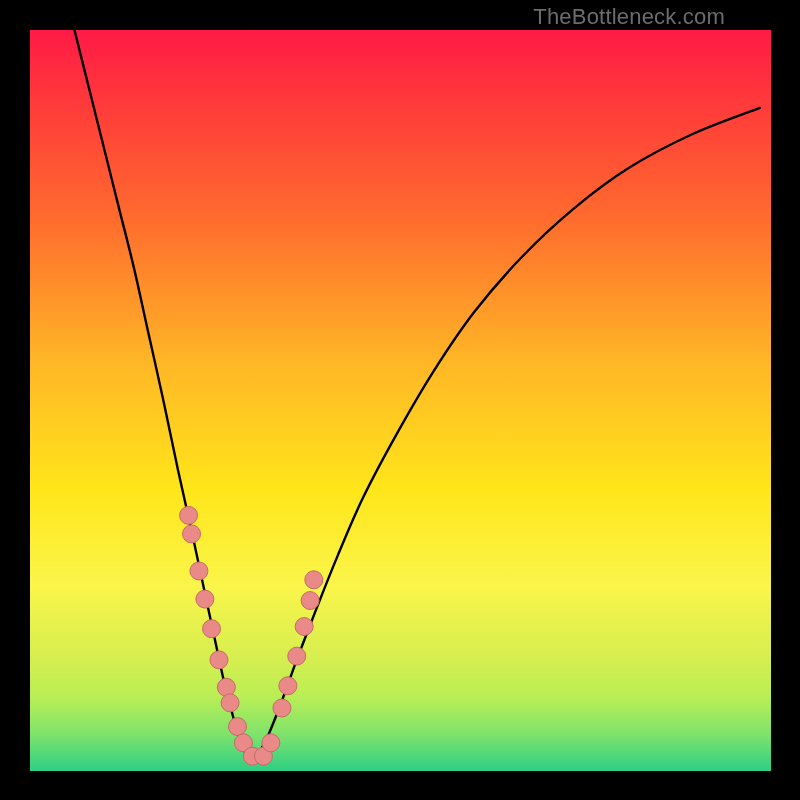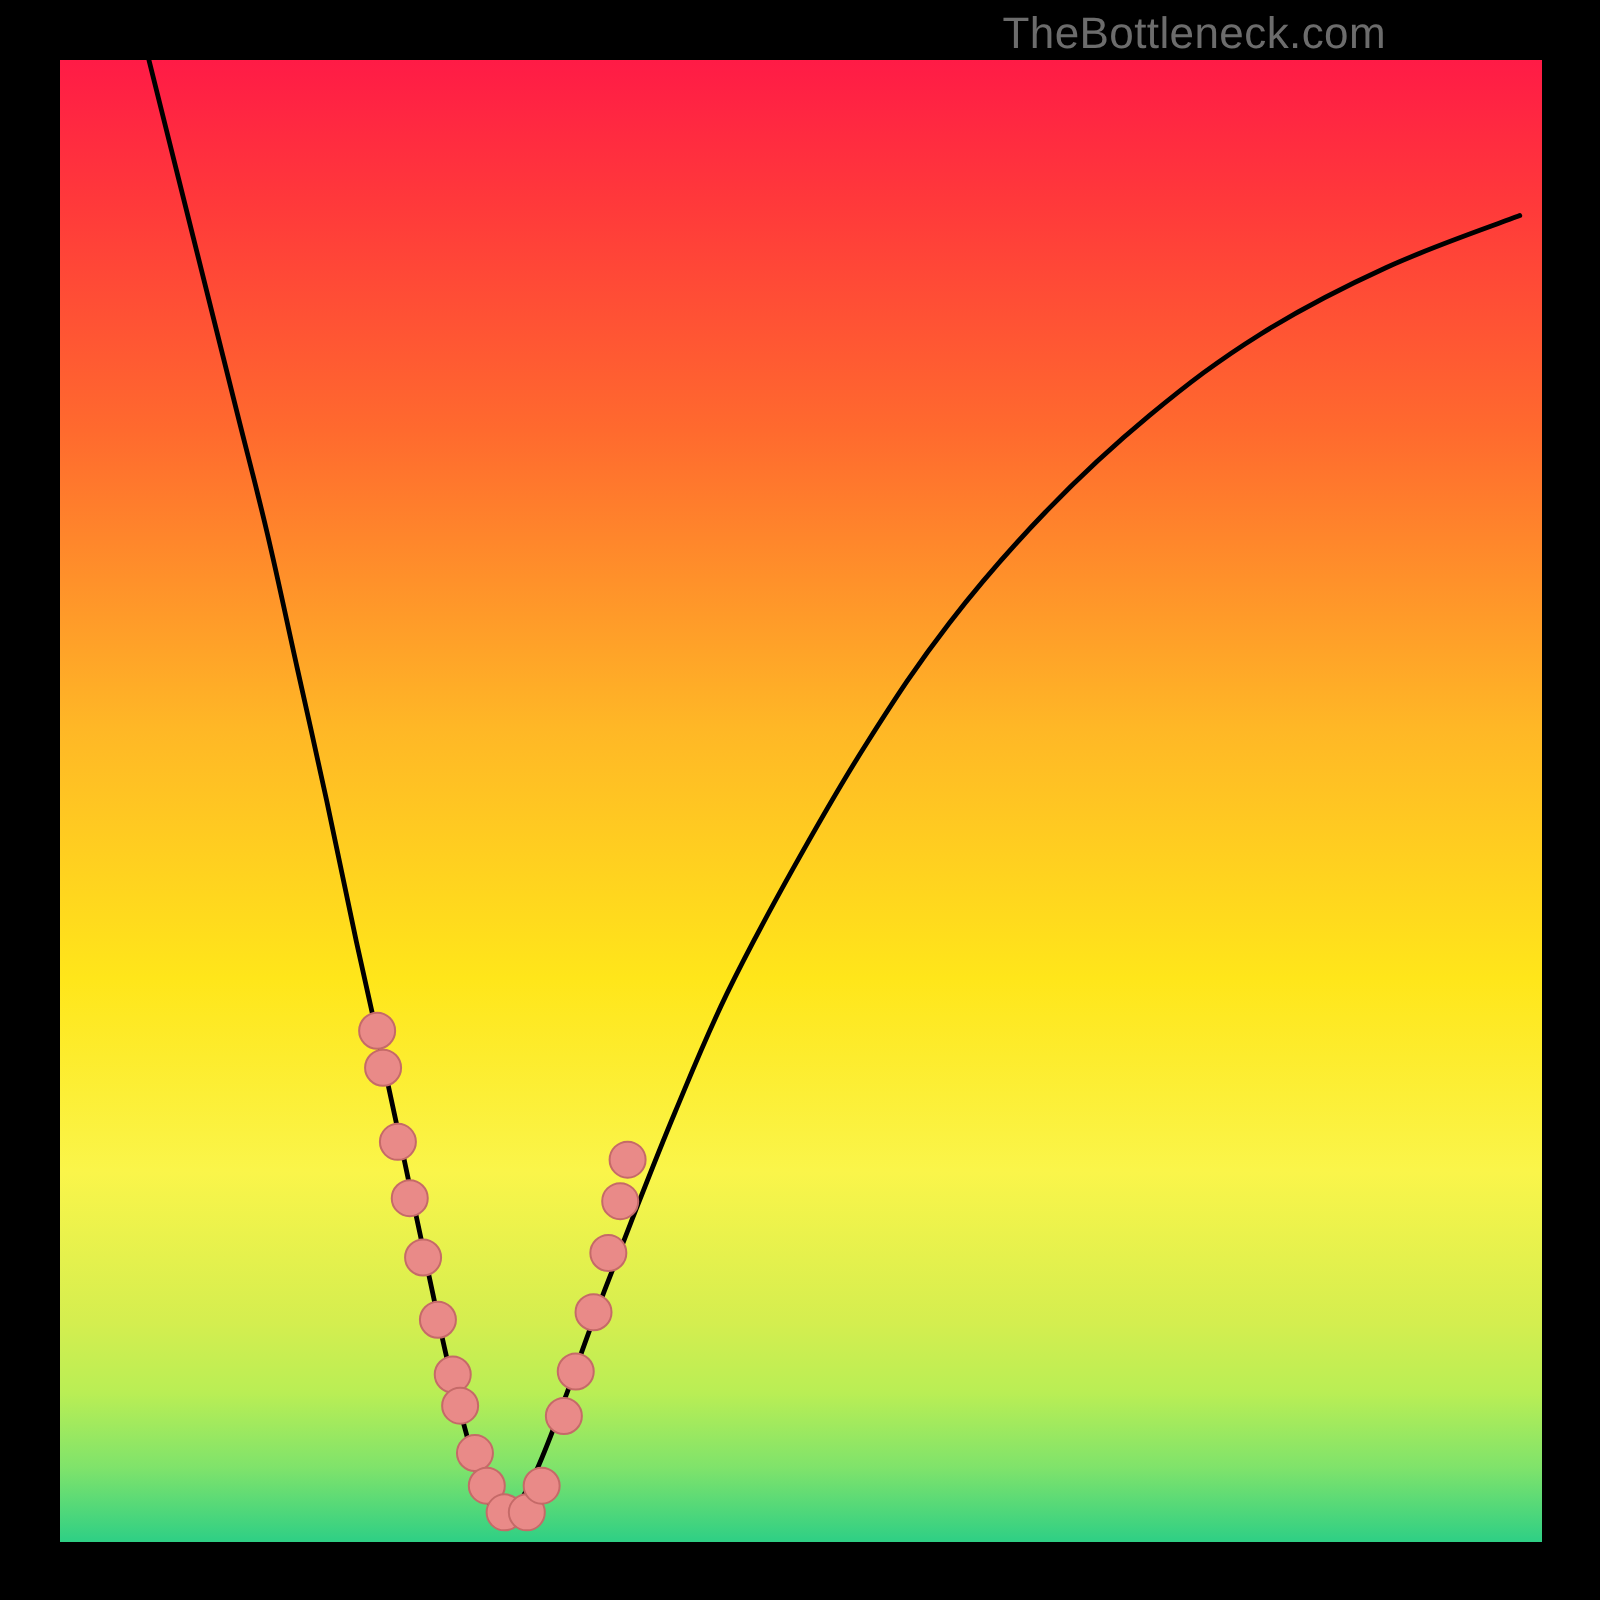--- a/index.html
+++ b/index.html
@@ -9,20 +9,21 @@
     height: 800px;
     overflow: hidden;
     background: #000;
     font-family: Arial, Helvetica, sans-serif;
   }
   .stage {
     position: relative;
     width: 703px;
     height: 800px;
     background: #000;
+    padding-left: 32px;
   }
   .plot-area {
     position: absolute;
     left: 30px;
     top: 30px;
     width: 741px;
     height: 741px;
     background: linear-gradient(to bottom,
       #ff1b46 0%,
       #ff3a3a 10%,

